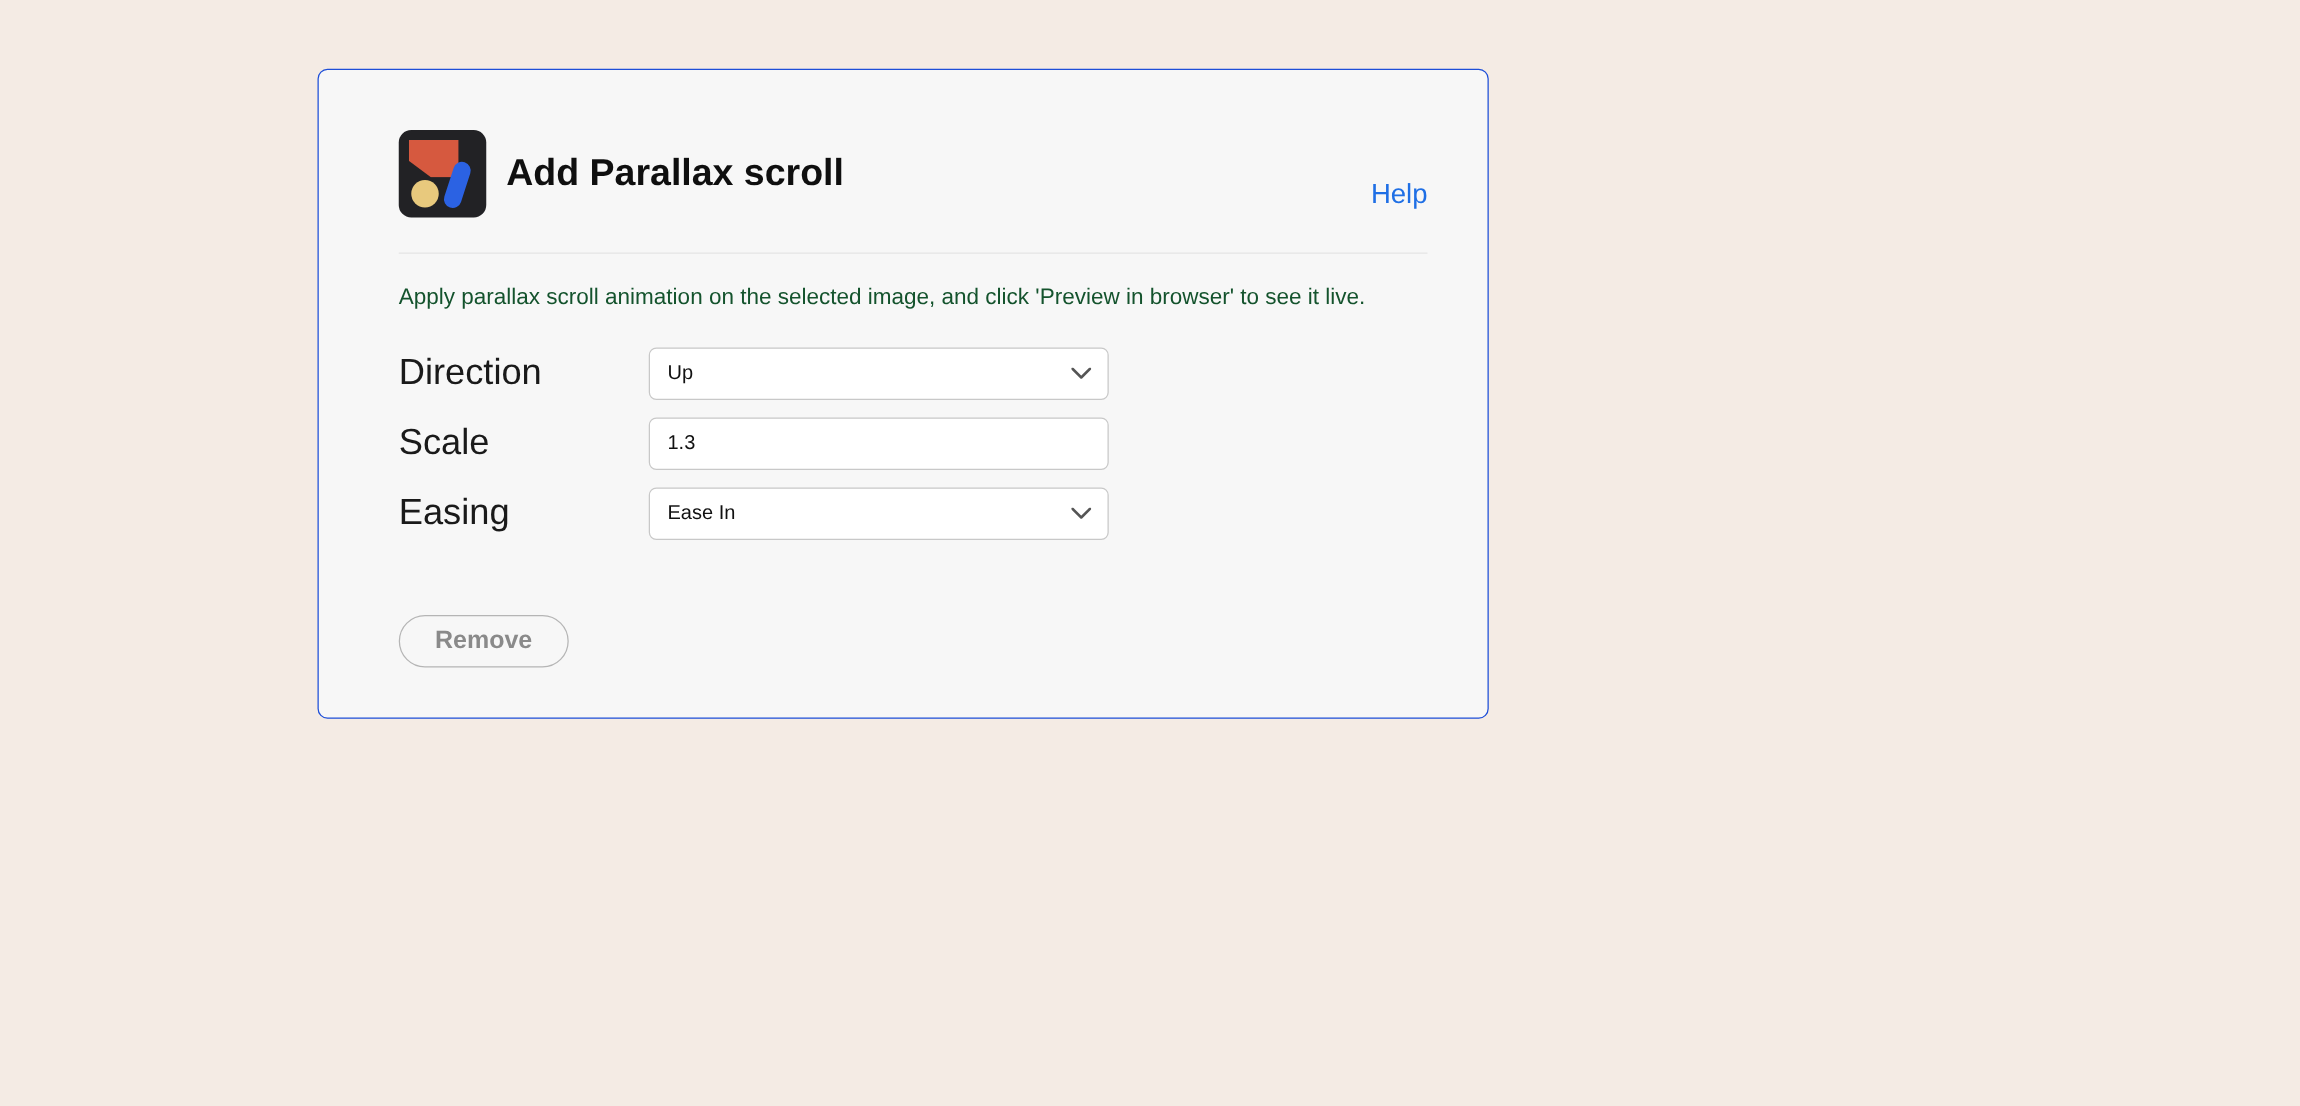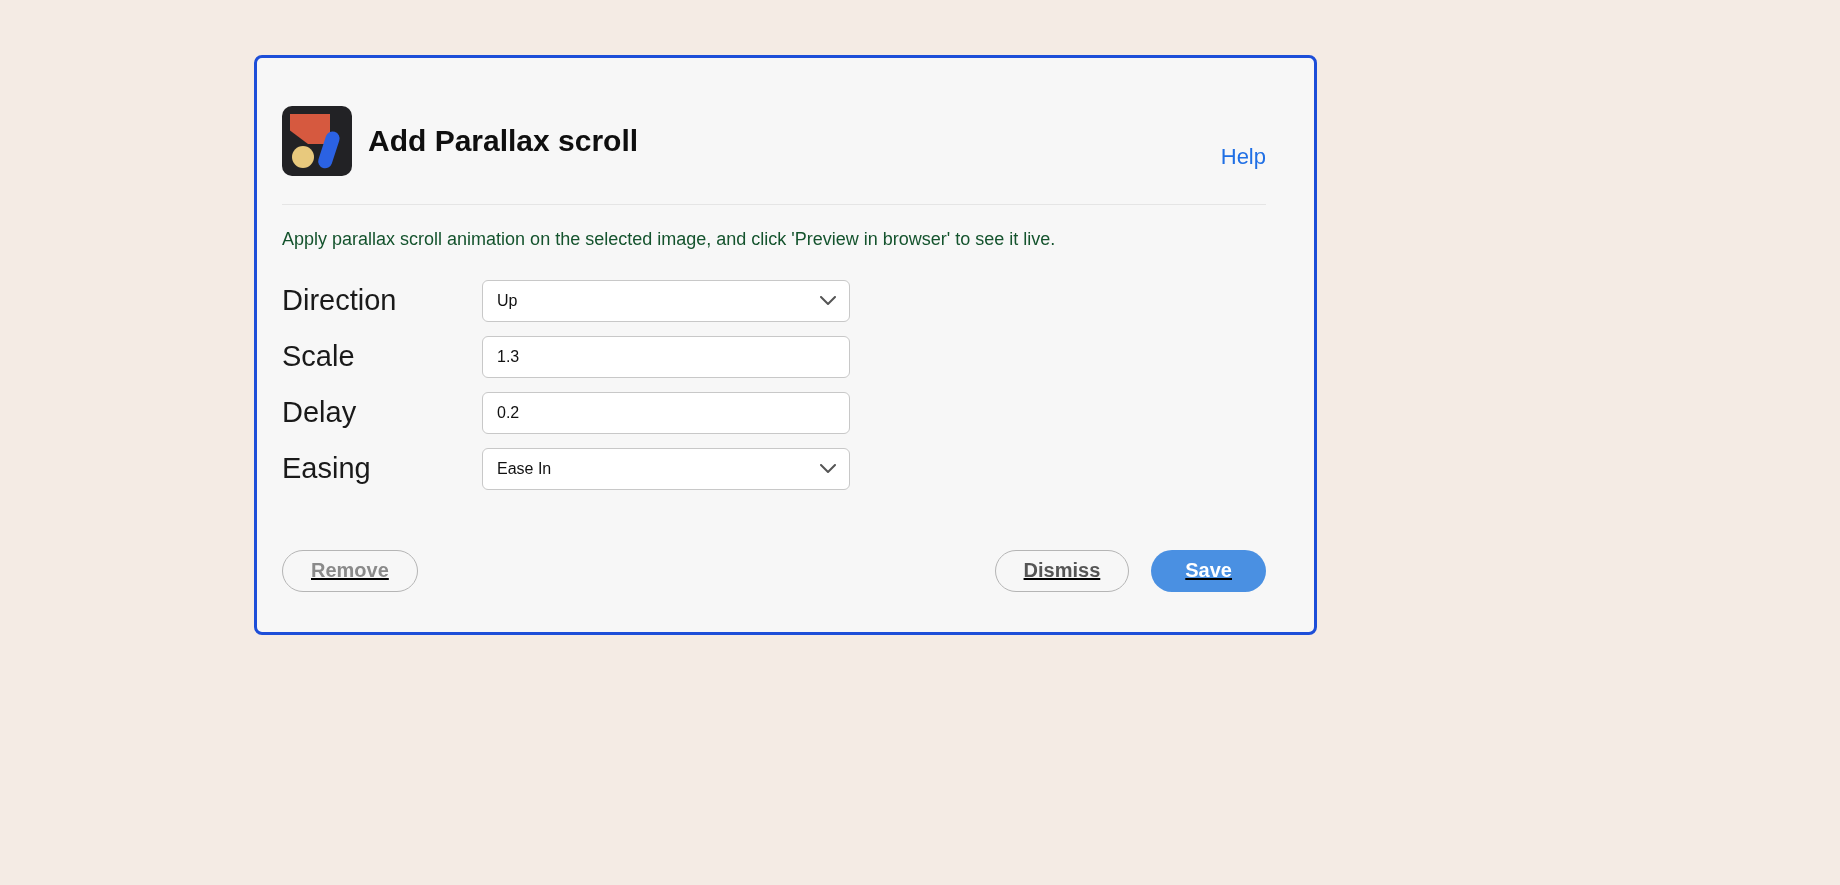--- a/index.html
+++ b/index.html
@@ -8,25 +8,25 @@
       width: 1840px;
       height: 885px;
       font-family: -apple-system, BlinkMacSystemFont, "Segoe UI", Helvetica, Arial, sans-serif;
       color: #000;
       overflow: hidden;
     }
     .modal {
       position: absolute;
       left: 254px;
       top: 55px;
-      width: 1063px;
+      width: 937px;
       background: #f7f7f7;
-      border: 3px solid #1d4ed8;
+      border: 1px solid #1d4ed8;
       border-radius: 8px;
-      padding: 48px 48px 40px 25px;
+      padding: 48px 48px 40px 64px;
     }
     .header-row {
       display: flex;
       align-items: center;
       justify-content: space-between;
       padding-bottom: 28px;
       border-bottom: 1px solid #e5e5e5;
       margin-bottom: 20px;
     }
     .title-wrap {
@@ -129,21 +129,20 @@
       align-items: center;
       justify-content: center;
       cursor: pointer;
     }
     .checkbox svg { display: block; }
     .footer {
       display: flex;
       align-items: flex-start;
       justify-content: space-between;
       margin-top: 60px;
-      text-decoration: underline;
     }
     .footer-right {
       display: flex;
       gap: 22px;
     }
     .btn {
       height: 42px;
       border-radius: 21px;
       padding: 0 28px;
       font-size: 20px;
@@ -199,39 +198,31 @@
           </svg>
       </span>
     </div>
   </div>
 
   <div class="field-row">
     <div class="field-label">Scale</div>
     <input class="text-input" type="text" value="1.3" style="">
   </div>
 
-  <div class="field-row">
-    <div class="field-label">Delay</div>
-    <input class="text-input" type="text" value="0.2" style="">
-  </div>
 
   <div class="field-row">
     <div class="field-label">Easing</div>
     <div class="select-wrap">
       <div class="select-input" style="line-height:40px;">Ease In</div>
       <span class="chevron">
         <svg width="16" height="10" viewBox="0 0 16 10">
             <path d="M1 1l7 7 7-7" stroke="#555" stroke-width="2" fill="none" stroke-linecap="round" stroke-linejoin="round"></path>
           </svg>
       </span>
     </div>
   </div>
 
 
   <div class="footer">
     <button class="btn btn-remove">Remove</button>
-    <div class="footer-right">
-      <button class="btn btn-dismiss">Dismiss</button>
-      <button class="btn btn-save">Save</button>
-    </div>
   </div>
 
 </div>
 
 </body></html>

